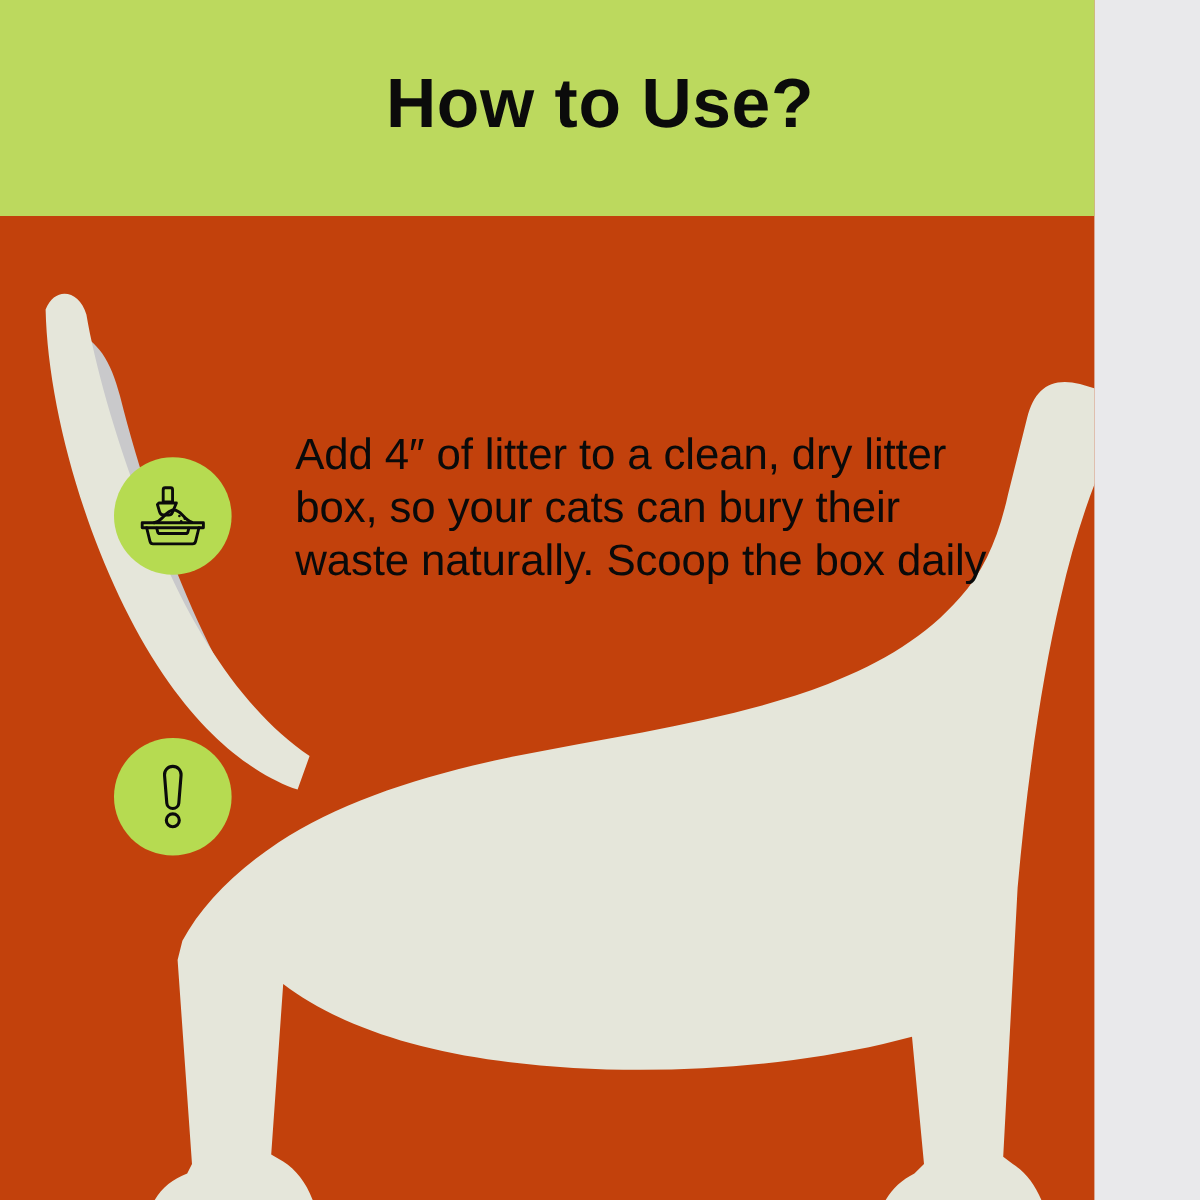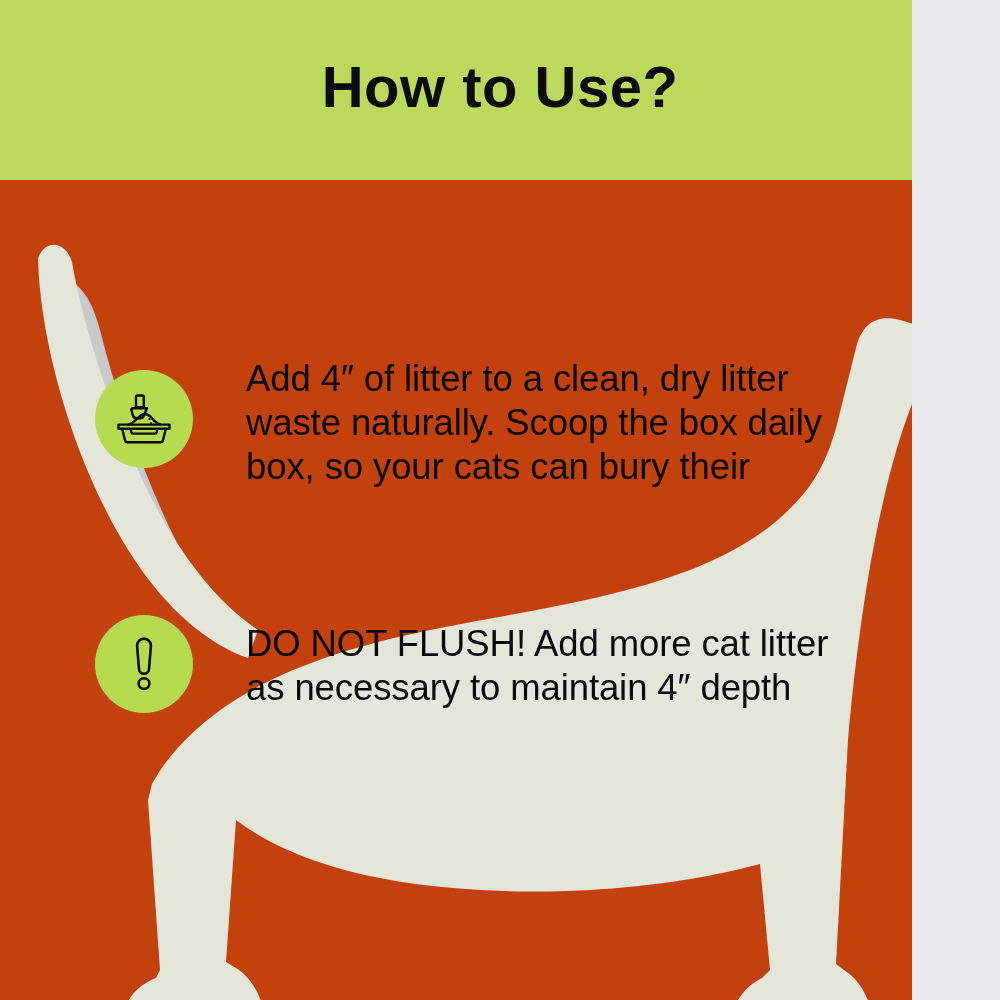--- a/index.html
+++ b/index.html
@@ -68,21 +68,21 @@
     left: 0;
     top: 180px;
     width: 1000px;
     height: 820px;
     z-index: 3;
   }
 
   .row {
     position: absolute;
     display: flex;
-    align-items: flex-start;
+    align-items: center;
   }
   .row-one { left: 95px; top: 190px; }
   .row-two { left: 95px; top: 435px; }
 
   .icon-badge {
     width: 98px;
     height: 98px;
     border-radius: 50%;
     background: #B6DB51;
     flex: 0 0 98px;
@@ -184,35 +184,31 @@
 
           <path d="M3.5 31.6 h51 v4.2 h-51 z" stroke="#0b0b0b" stroke-width="2.4" stroke-linejoin="round"></path>
 
           <path d="M7.2 35.8 l2.8 11.4 a2.6 2.6 0 0 0 2.6 2.0 h32.8 a2.6 2.6 0 0 0 2.6 -2.0 l2.8 -11.4" stroke="#0b0b0b" stroke-width="2.4" stroke-linecap="round" stroke-linejoin="round"></path>
 
           <path d="M15.6 36.2 l0.8 3.0 a1.8 1.8 0 0 0 1.8 1.4 h21.6 a1.8 1.8 0 0 0 1.8 -1.4 l0.8 -3.0" stroke="#0b0b0b" stroke-width="2.4" stroke-linecap="round" stroke-linejoin="round"></path>
         </svg>
       </div>
       <div class="row-text">
         <span class="line">Add 4″ of litter to a clean, dry litter</span>
+        <span class="line">box, so your cats can bury their</span>
         <span class="line">waste naturally. Scoop the box daily</span>
-        <span class="line">box, so your cats can bury their</span>
       </div>
     </div>
 
     <div class="row row-two">
       <div class="icon-badge">
         <svg width="34" height="56" viewBox="0 0 34 56" fill="none" xmlns="http://www.w3.org/2000/svg">
 
           <path d="M17 2.6 c4.1 0 7.2 3.4 6.9 7.4 l-1.9 23.2 c-0.2 2.6 -2.4 4.6 -5.0 4.6
                    c-2.6 0 -4.8 -2.0 -5.0 -4.6 l-1.9 -23.2 C 9.8 6.0 12.9 2.6 17 2.6 z" stroke="#0b0b0b" stroke-width="2.6" stroke-linejoin="round"></path>
 
           <circle cx="17" cy="47.6" r="5.4" stroke="#0b0b0b" stroke-width="2.6"></circle>
         </svg>
       </div>
-      <div class="row-text">
-        <span class="line">DO NOT FLUSH! Add more cat litter</span>
-        <span class="line">as necessary to maintain 4″ depth</span>
-      </div>
     </div>
 
   </div>
 </div>
 
 </body></html>

